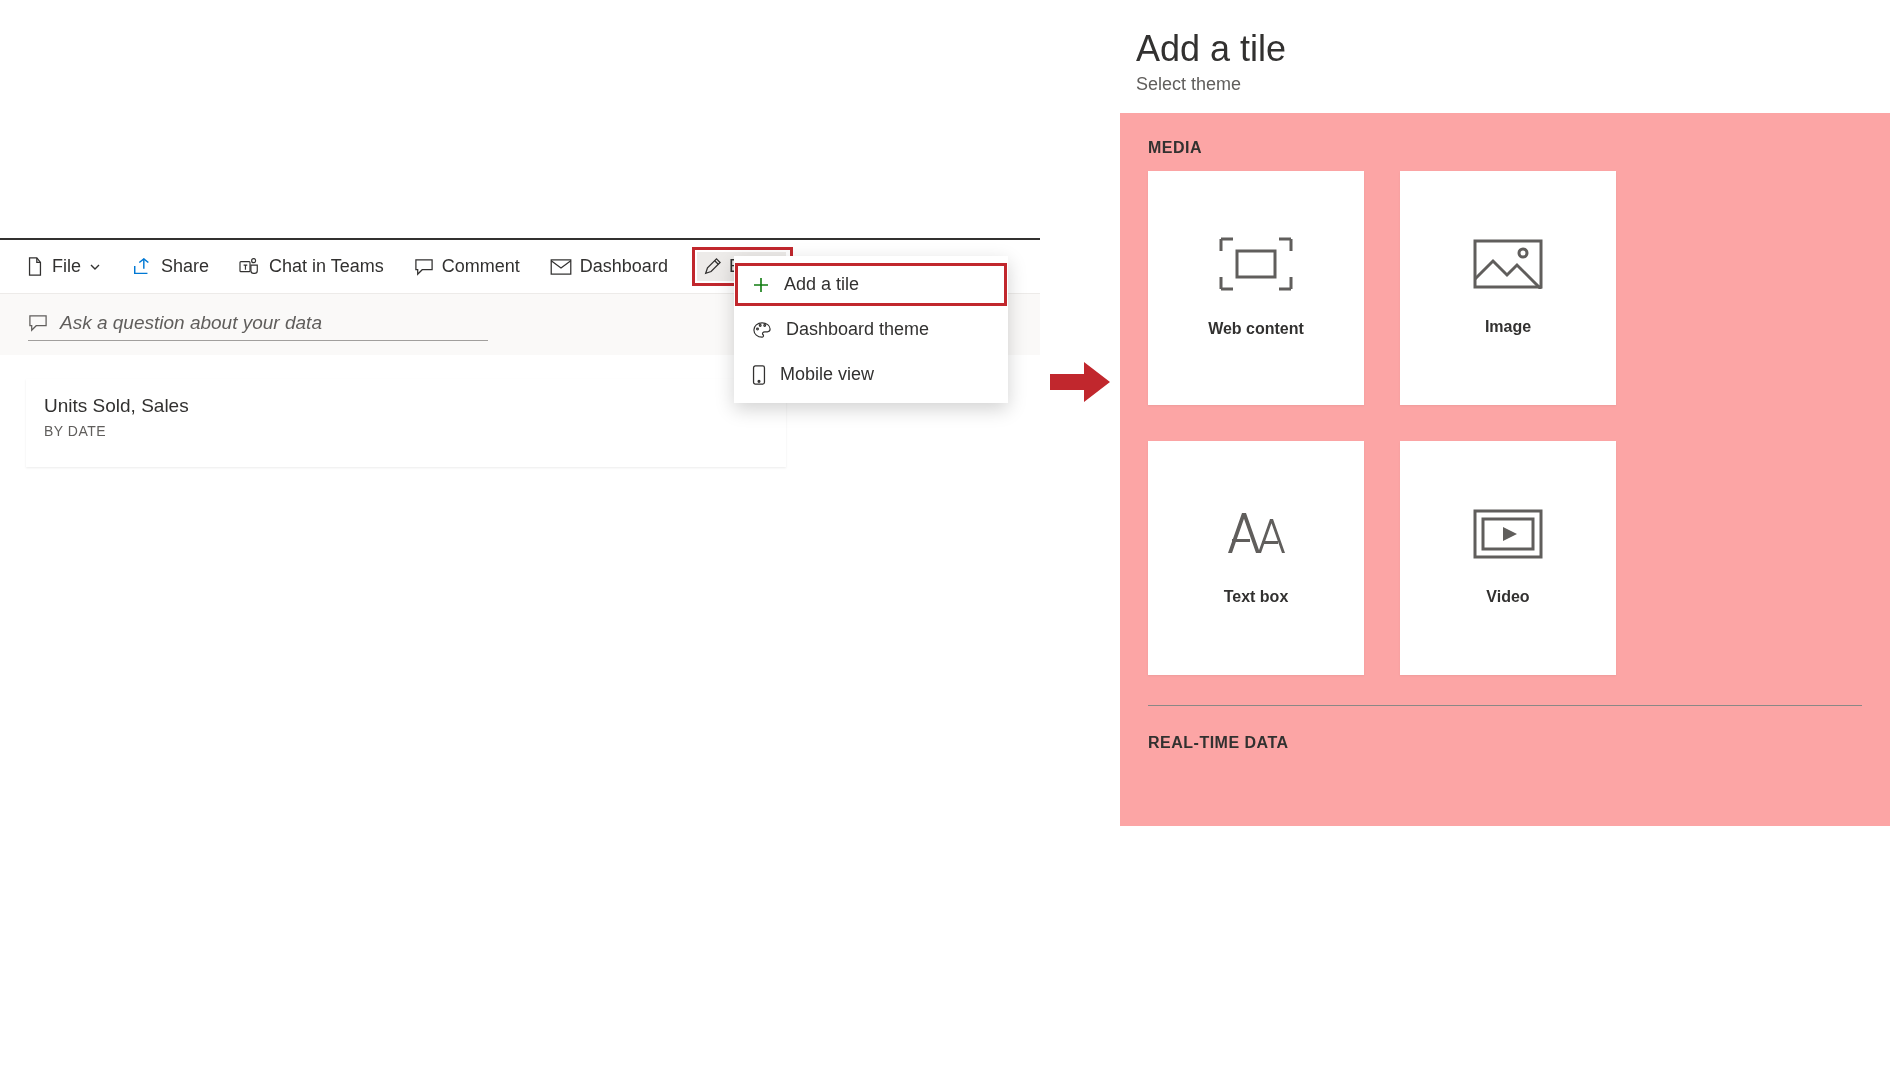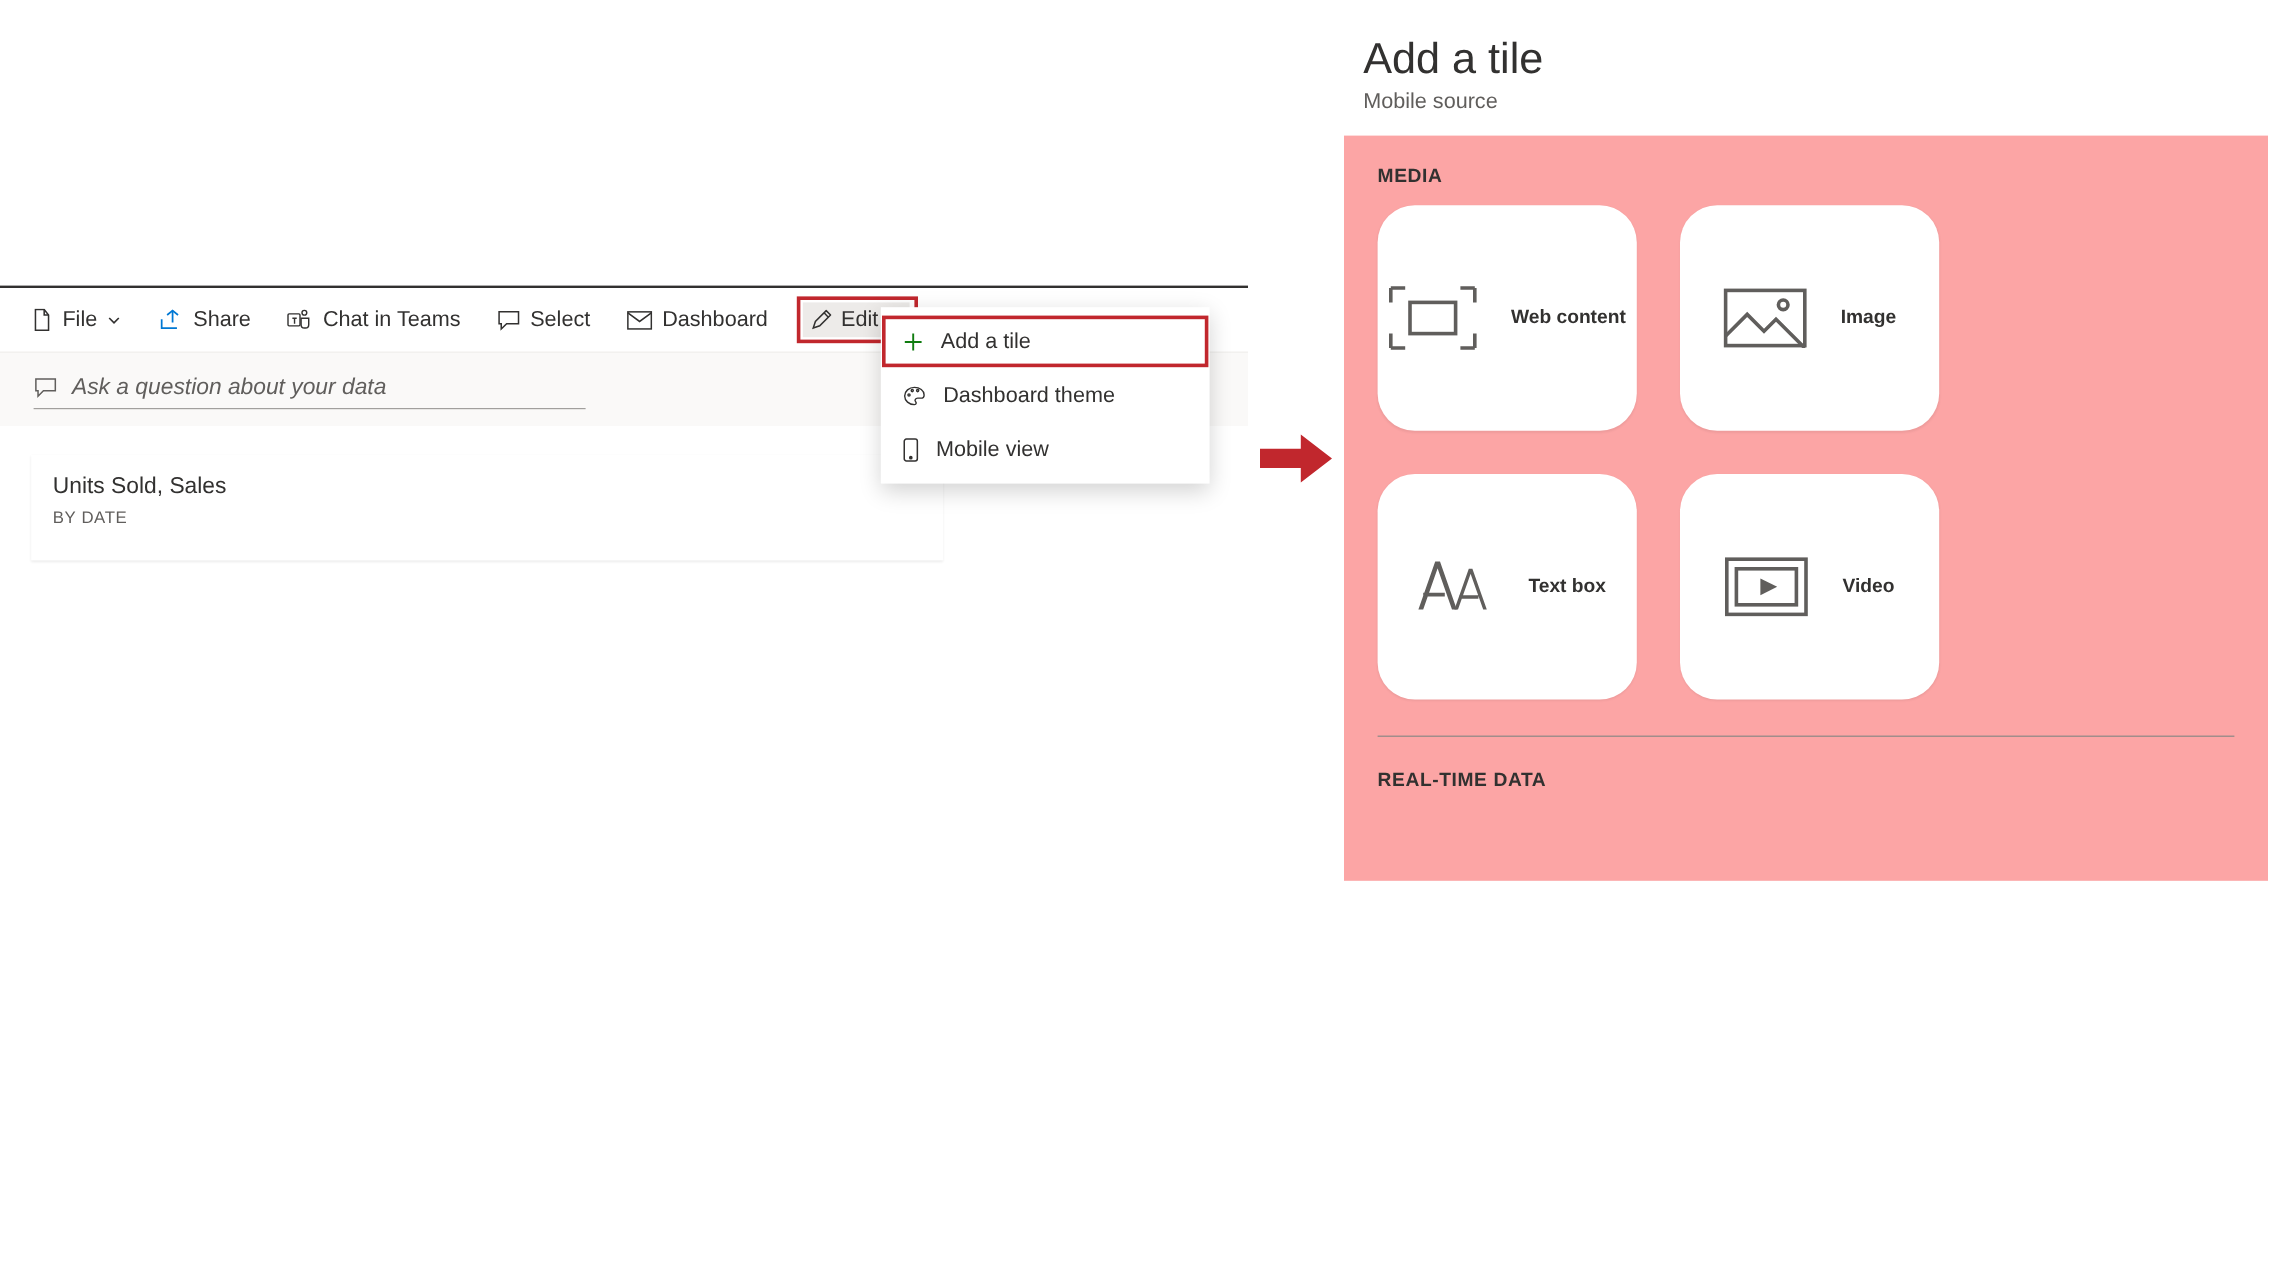--- a/index.html
+++ b/index.html
@@ -151,30 +151,29 @@
     color: #323130;
     margin-bottom: 14px;
   }
   .tile-grid {
     display: flex;
     flex-wrap: wrap;
     gap: 36px;
   }
   .tile-option {
     width: 216px;
-    height: 188px;
+    height: 234px;
     background: #fff;
     display: flex;
-    flex-direction: row;
+    flex-direction: column;
     align-items: center;
     justify-content: center;
     gap: 28px;
     box-shadow: 0 1px 2px rgba(0,0,0,0.06);
     cursor: pointer;
-    border-radius: 31px;
   }
   .tile-option .label {
     font-size: 16px;
     font-weight: 600;
     color: #323130;
     text-align: center;
     line-height: 1.3;
   }
   .tile-option svg { display: block; }
   .panel hr {
@@ -217,21 +216,21 @@
           <circle cx="16" cy="4" r="2.2"></circle>
           <path d="M13 9h7v6a3 3 0 0 1-3 3h-1a3 3 0 0 1-3-3z"></path>
         </svg>
       <span>Chat in Teams</span>
     </div>
 
     <div class="toolbar-item">
       <svg width="20" height="18" viewBox="0 0 22 20" fill="none" stroke="#323130" stroke-width="1.4">
           <path d="M2 2h18v11H9l-5 5v-5H2z"></path>
         </svg>
-      <span>Select</span>
+      <span>Comment</span>
     </div>
 
     <div class="toolbar-item">
       <svg width="22" height="16" viewBox="0 0 24 18" fill="none" stroke="#323130" stroke-width="1.4">
           <rect x="1" y="1" width="22" height="16"></rect>
           <path d="M1 2l11 8 11-8"></path>
         </svg>
       <span>Dashboard</span>
     </div>
 
@@ -297,21 +296,21 @@
   </div>
 </div>
 
 <svg class="red-arrow" viewBox="0 0 60 44" fill="#C1272D">
     <path d="M0 14h34V2l26 20-26 20V30H0z"></path>
   </svg>
 
 <div class="panel">
   <div class="panel-header">
     <div class="panel-title">Add a tile</div>
-    <div class="panel-sub">Mobile source</div>
+    <div class="panel-sub">Select theme</div>
   </div>
   <div class="panel-body">
     <div class="section-label">MEDIA</div>
     <div class="tile-grid">
 
       <div class="tile-option">
         <svg width="74" height="54" viewBox="0 0 74 54" fill="none" stroke="#605e5c" stroke-width="3">
             <path d="M2 2h12M60 2h12M2 52h12M60 52h12M2 2v12M72 2v12M2 40v12M72 40v12"></path>
             <rect x="18" y="14" width="38" height="26"></rect>
           </svg>

